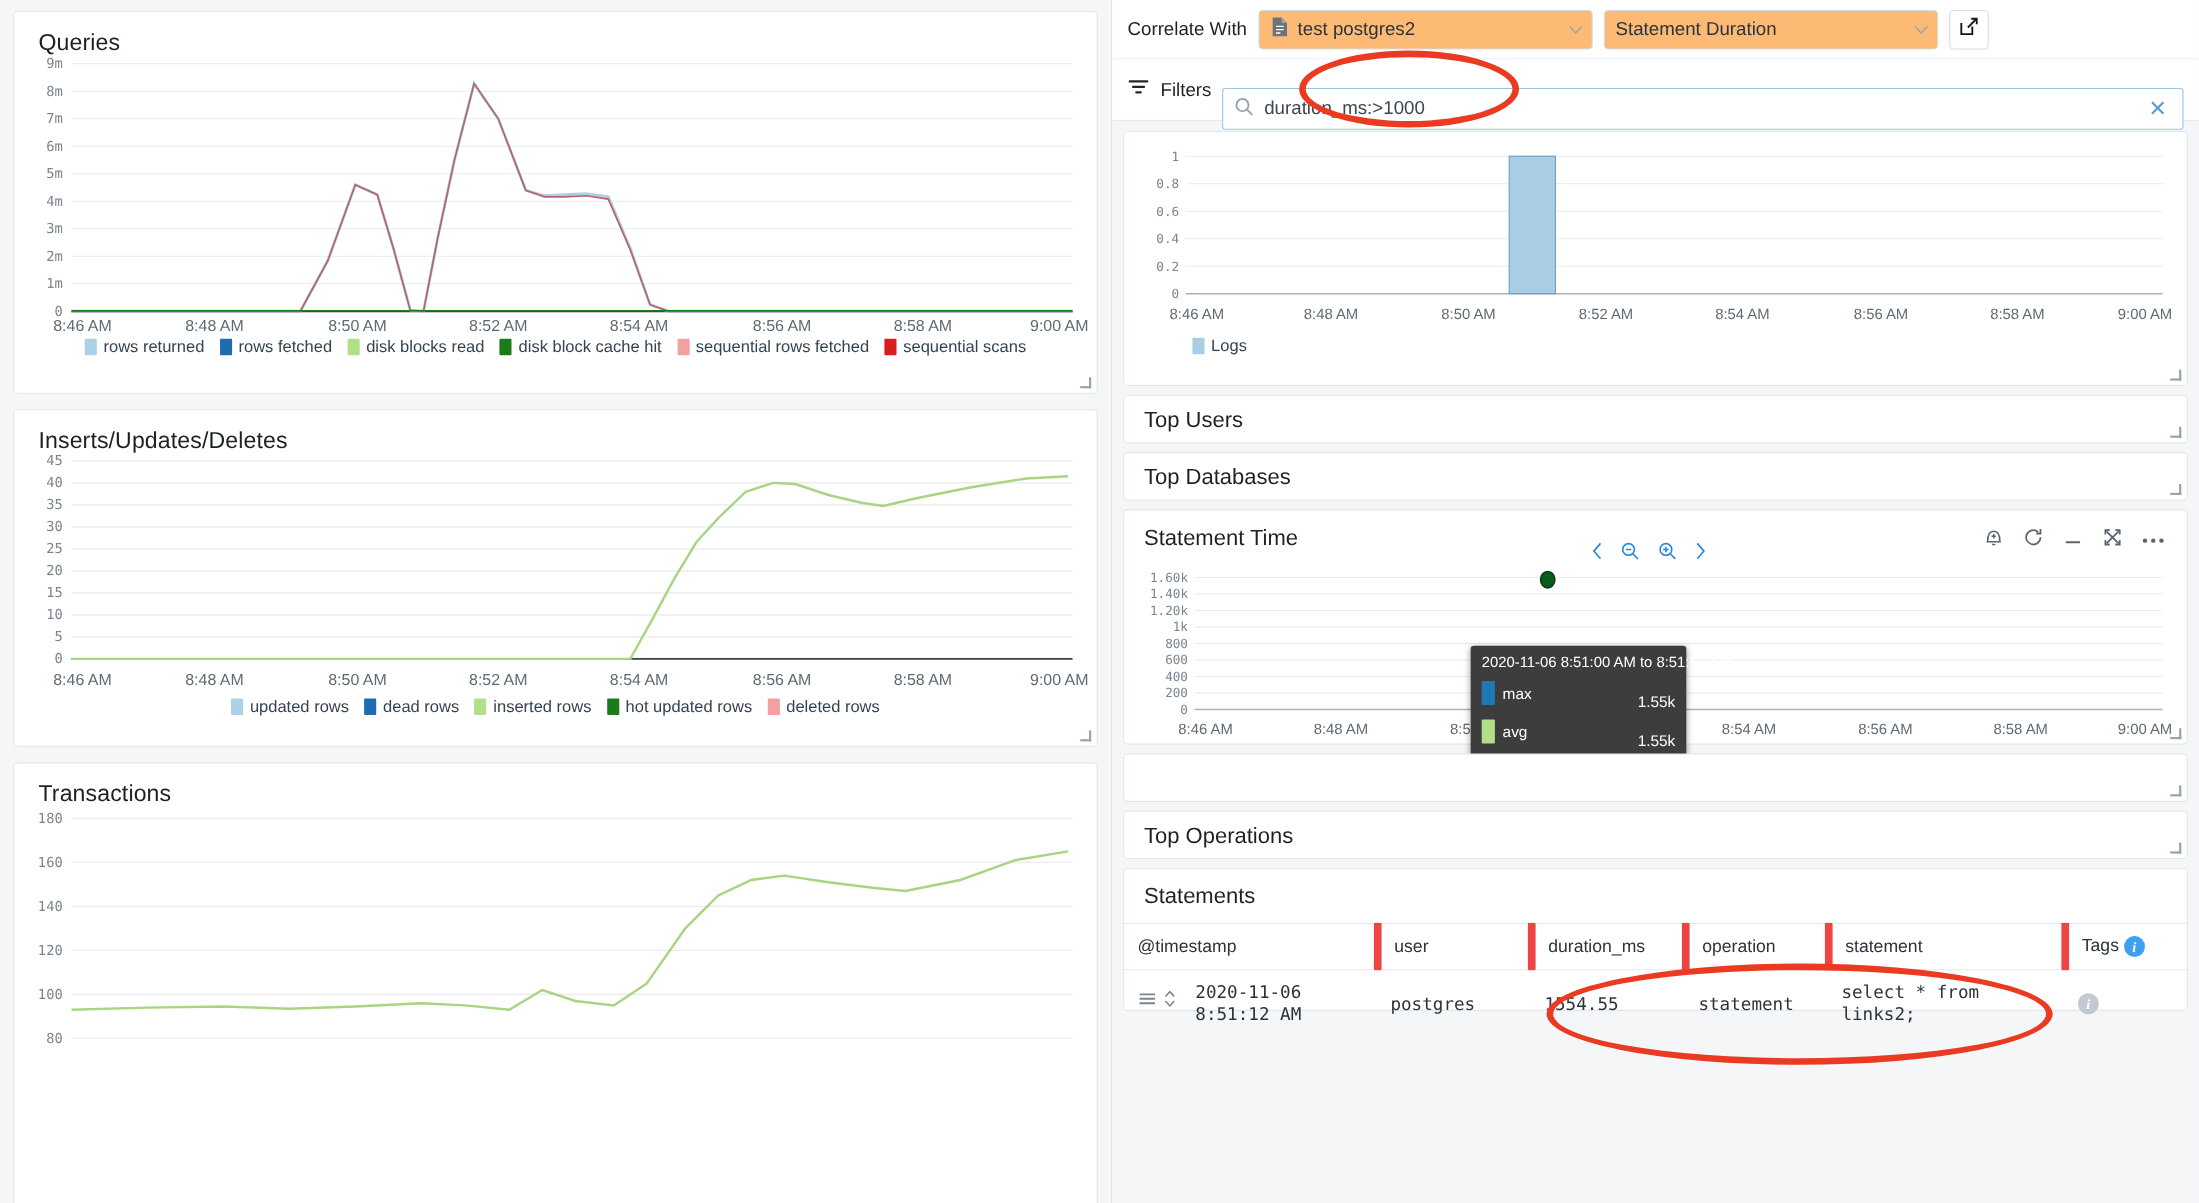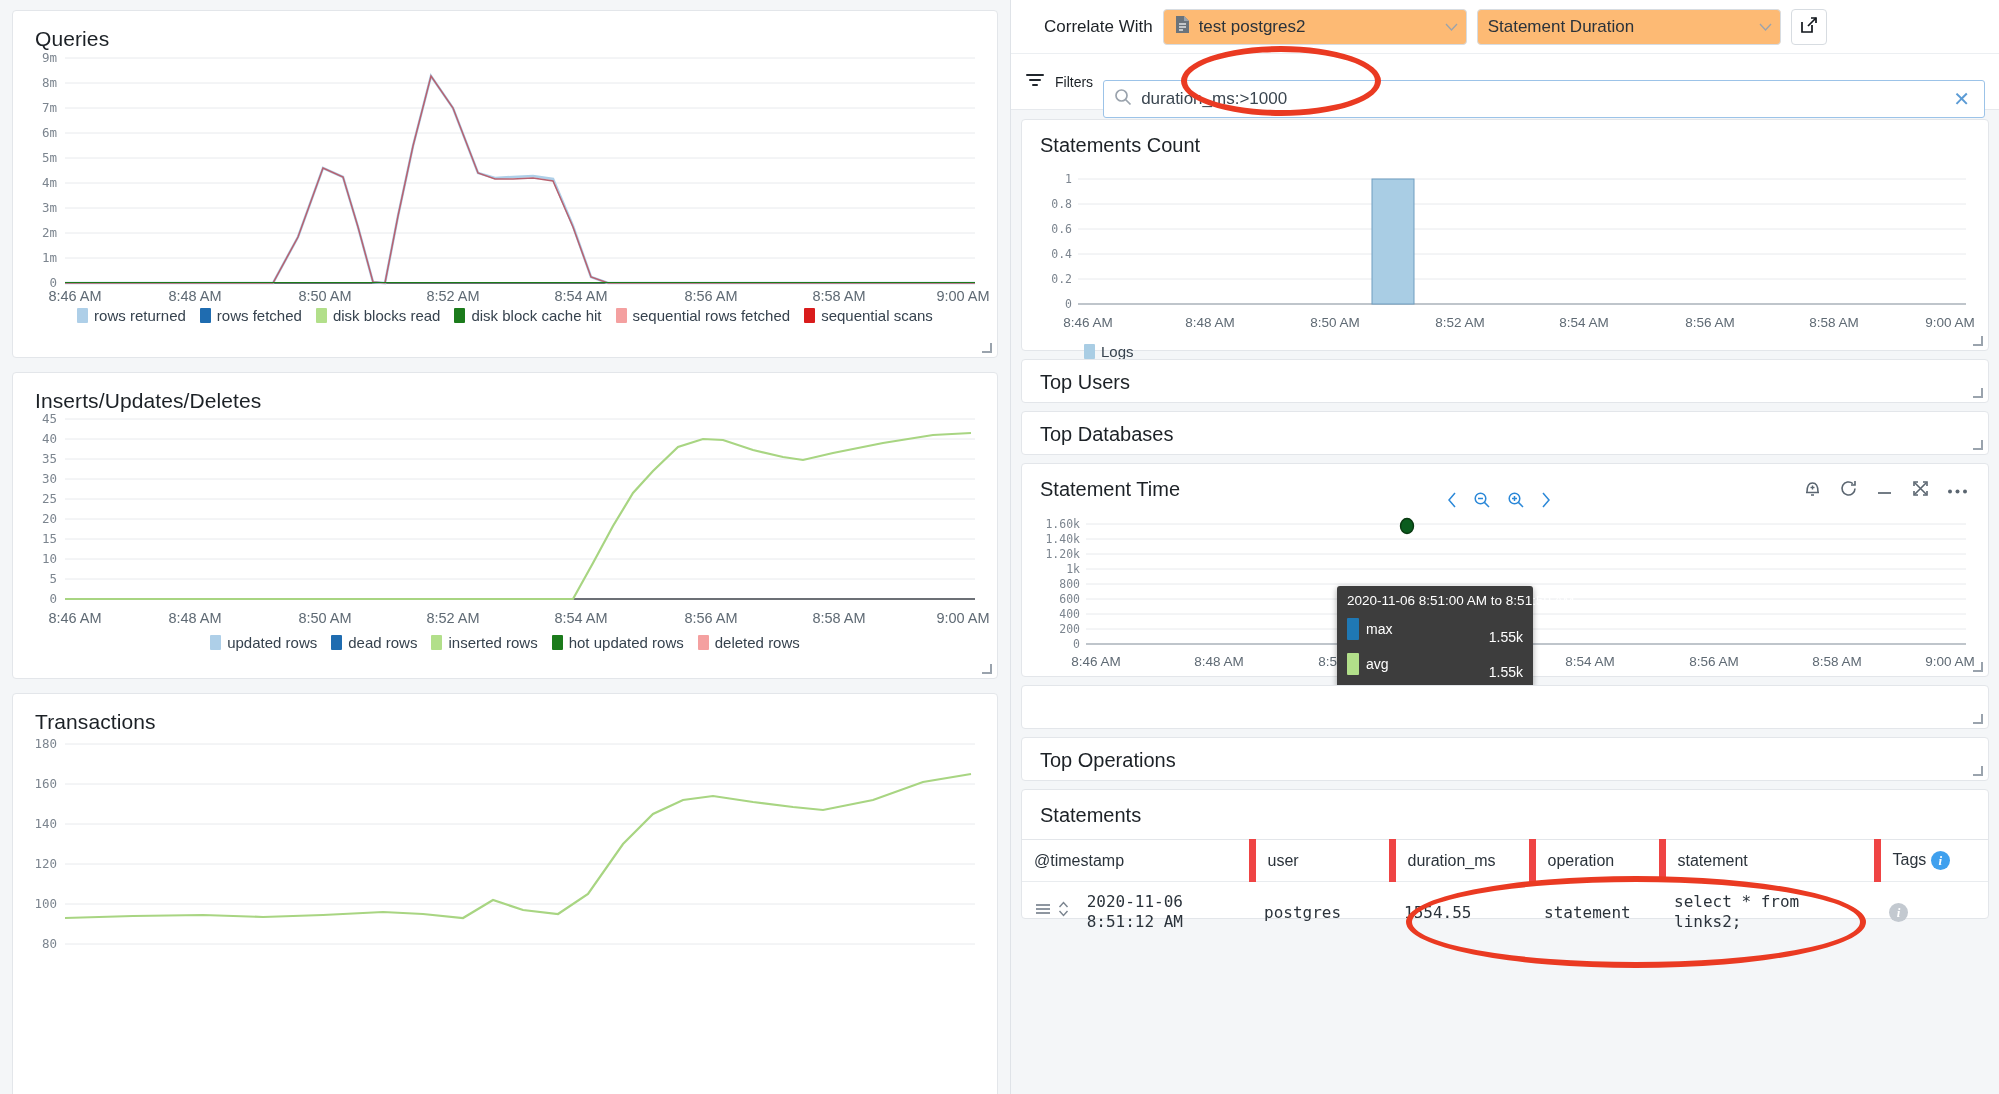--- a/index.html
+++ b/index.html
@@ -69,21 +69,21 @@
     border-left: 1px solid #dfe3e8;
   }
   .corr-bar {
     background: #ffffff;
     height: 54px;
     display: flex; align-items: center;
     padding: 0 14px 0 14px;
     gap: 10px;
     border-bottom: 1px solid #eceff2;
   }
-  .corr-label { font-size: 17px; color: #1c2126; white-space: nowrap; margin-left: 19px; }
+  .corr-label { font-size: 17px; color: #1c2126; white-space: nowrap; }
   .select-box {
     height: 36px;
     border: 1px solid #d7dce1;
     border-radius: 4px;
     background: #fdba74;
     display: flex; align-items: center;
     padding: 0 8px 0 10px;
     font-size: 17px;
     color: #2b333b;
     position: relative;
@@ -104,21 +104,21 @@
   }
 
   .filters-bar {
     background: #ffffff;
     height: 56px;
     display: flex; align-items: center;
     padding: 0 14px;
     gap: 10px;
     border-bottom: 1px solid #e6e9ed;
   }
-  .filters-label { font-size: 14px; color: #1c2126; }
+  .filters-label { font-size: 17px; color: #1c2126; }
   .filter-input {
     flex: 1;
     height: 38px;
     border: 1px solid #9cc3e8;
     border-radius: 3px;
     background: #fff;
     display: flex; align-items: center;
     padding: 0 10px;
     gap: 9px;
     margin-top: 35px;
@@ -459,21 +459,20 @@
           </svg>
         </span>
         <span class="filter-value" title="Search">duration_ms:&gt;1000</span>
         <span class="clear-x">✕</span>
       </div>
     </div>
 
     <div class="panel-scroll">
 
       <div class="panel" style="height:232px;">
-        <div class="panel-title">Statements Count</div>
         <div class="chart-wrap">
           <svg class="chart-svg" width="965" height="180" viewBox="0 0 965 180">
             <g font-family="DejaVu Sans Mono, monospace" font-size="11.5" fill="#7c858f" text-anchor="end">
               <text x="50" y="26">1</text>
                 <text x="50" y="51">0.8</text>
                 <text x="50" y="76">0.6</text>
               <text x="50" y="101">0.4</text>
                 <text x="50" y="126">0.2</text>
                 <text x="50" y="151">0</text>
             </g>

